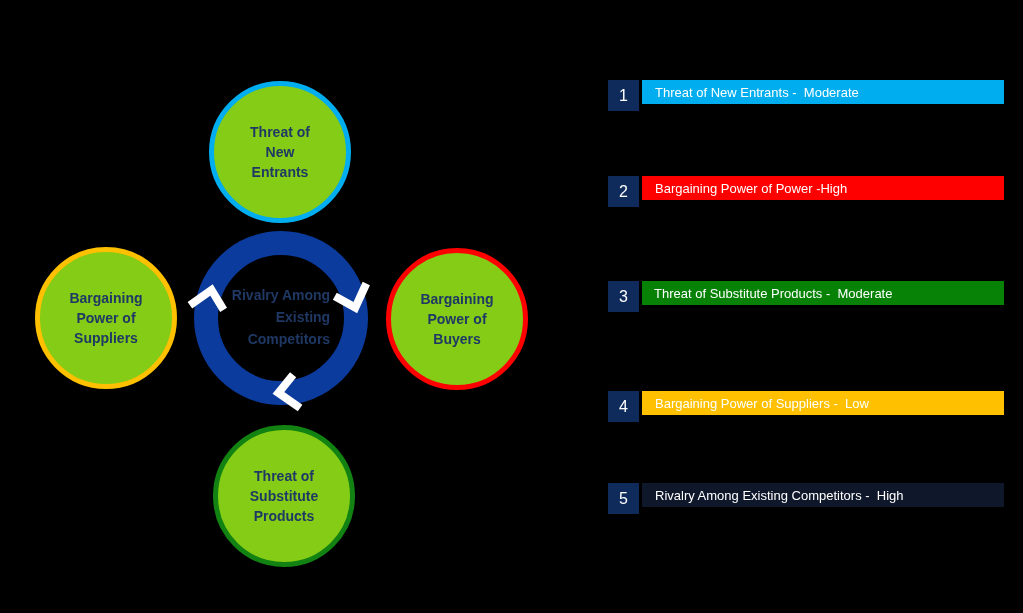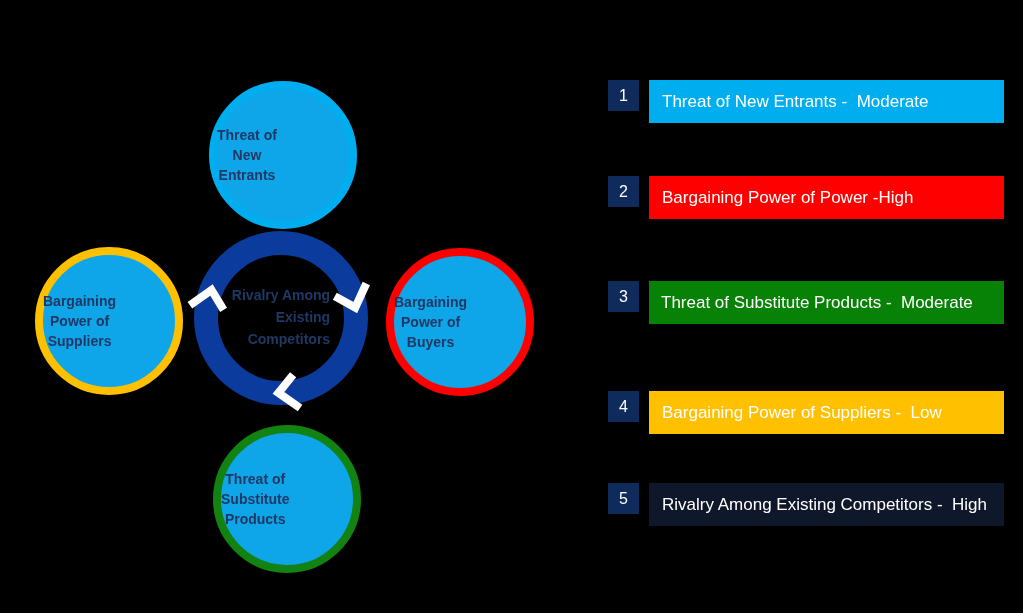--- a/index.html
+++ b/index.html
@@ -3,22 +3,22 @@
 <meta charset="utf-8">
 <style>
   html,body { margin:0; padding:0; background:#000; }
   .stage {
     position:relative; width:1023px; height:613px; background:#000;
     overflow:hidden; font-family:"Liberation Sans", sans-serif;
   }
   
   .force-circle {
     position:absolute; width:132px; height:132px; border-radius:50%;
-    background:#0ea5e9; border:8px solid #f9a8d4;
-    display:flex; align-items:center; text-align:center;
+    background:#84cc16; border:5px solid #f9a8d4;
+    display:flex; align-items:center; justify-content:center; text-align:center;
   }
   .force-label {
     font-weight:bold; font-size:14px; line-height:1.45;
     color:#1F3864; white-space:pre-line;
   }
   .c-top    { left:209px; top:81px; }
   .c-left   { left:35px;  top:247px; }
   .c-right  { left:386px; top:248px; }
   .c-bottom { left:213px; top:425px; }
 
@@ -31,22 +31,22 @@
   }
 
   
   .legend-row { position:absolute; left:608px; width:396px; height:31px; display:flex; }
   .legend-num {
     width:31px; height:31px; flex:0 0 31px; margin-right:3px;
     display:flex; align-items:center; justify-content:center;
     color:#fff; font-size:16px;
   }
   .legend-bar {
-    flex:1; height:43px; display:flex; align-items:center;
-    padding-left:13px; color:#fff; font-size:17px; white-space:pre;margin-left:7px;
+    flex:1; height:24px; display:flex; align-items:center;
+    padding-left:13px; color:#fff; font-size:13px; white-space:pre;
   }
   .r1 { top:80px; } .r2 { top:176px; } .r3 { top:281px; } .r4 { top:391px; } .r5 { top:483px; }
 </style>
 </head>
 <body>
 
 <div class="stage">
 
   <div class="force-circle c-top" style="border-color: rgb(0, 174, 239);">
     <div class="force-label">Threat of

